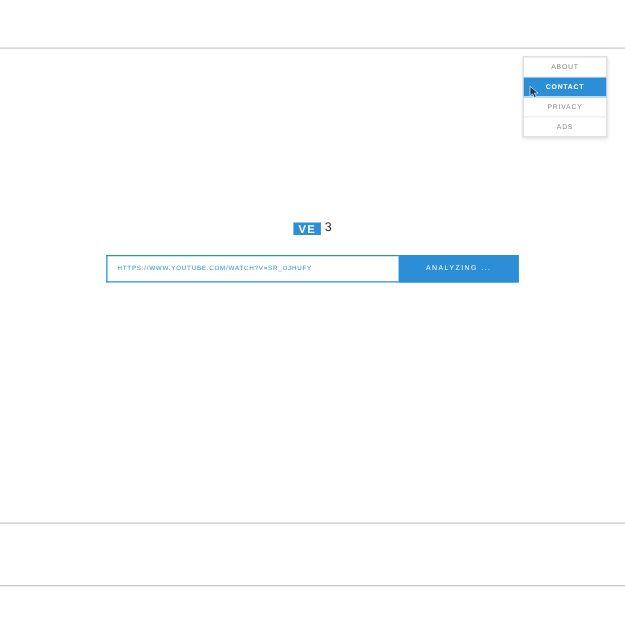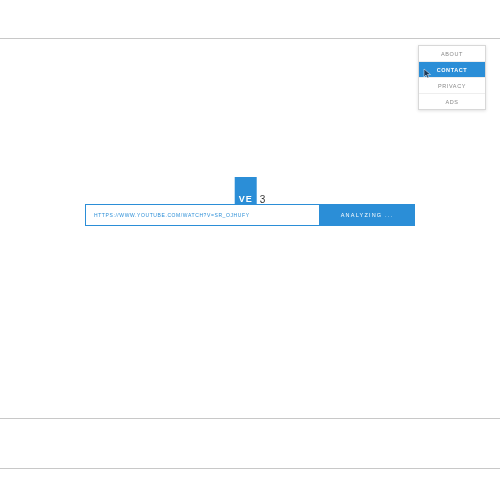--- a/index.html
+++ b/index.html
@@ -55,21 +55,21 @@
   display: flex;
   align-items: center;
   gap: 3px;
 }
 .logo-box {
   background: #2b8ed7;
   color: #fff;
   font-weight: bold;
   font-size: 9px;
   letter-spacing: 1px;
-  padding: 17px 4px;
+  padding: 0 4px;
 }
 .logo-suffix {
   font-size: 10px;
   color: #333;
   font-weight: 300;
 }
 
 .search-bar {
   position: absolute;
   left: 50%;

